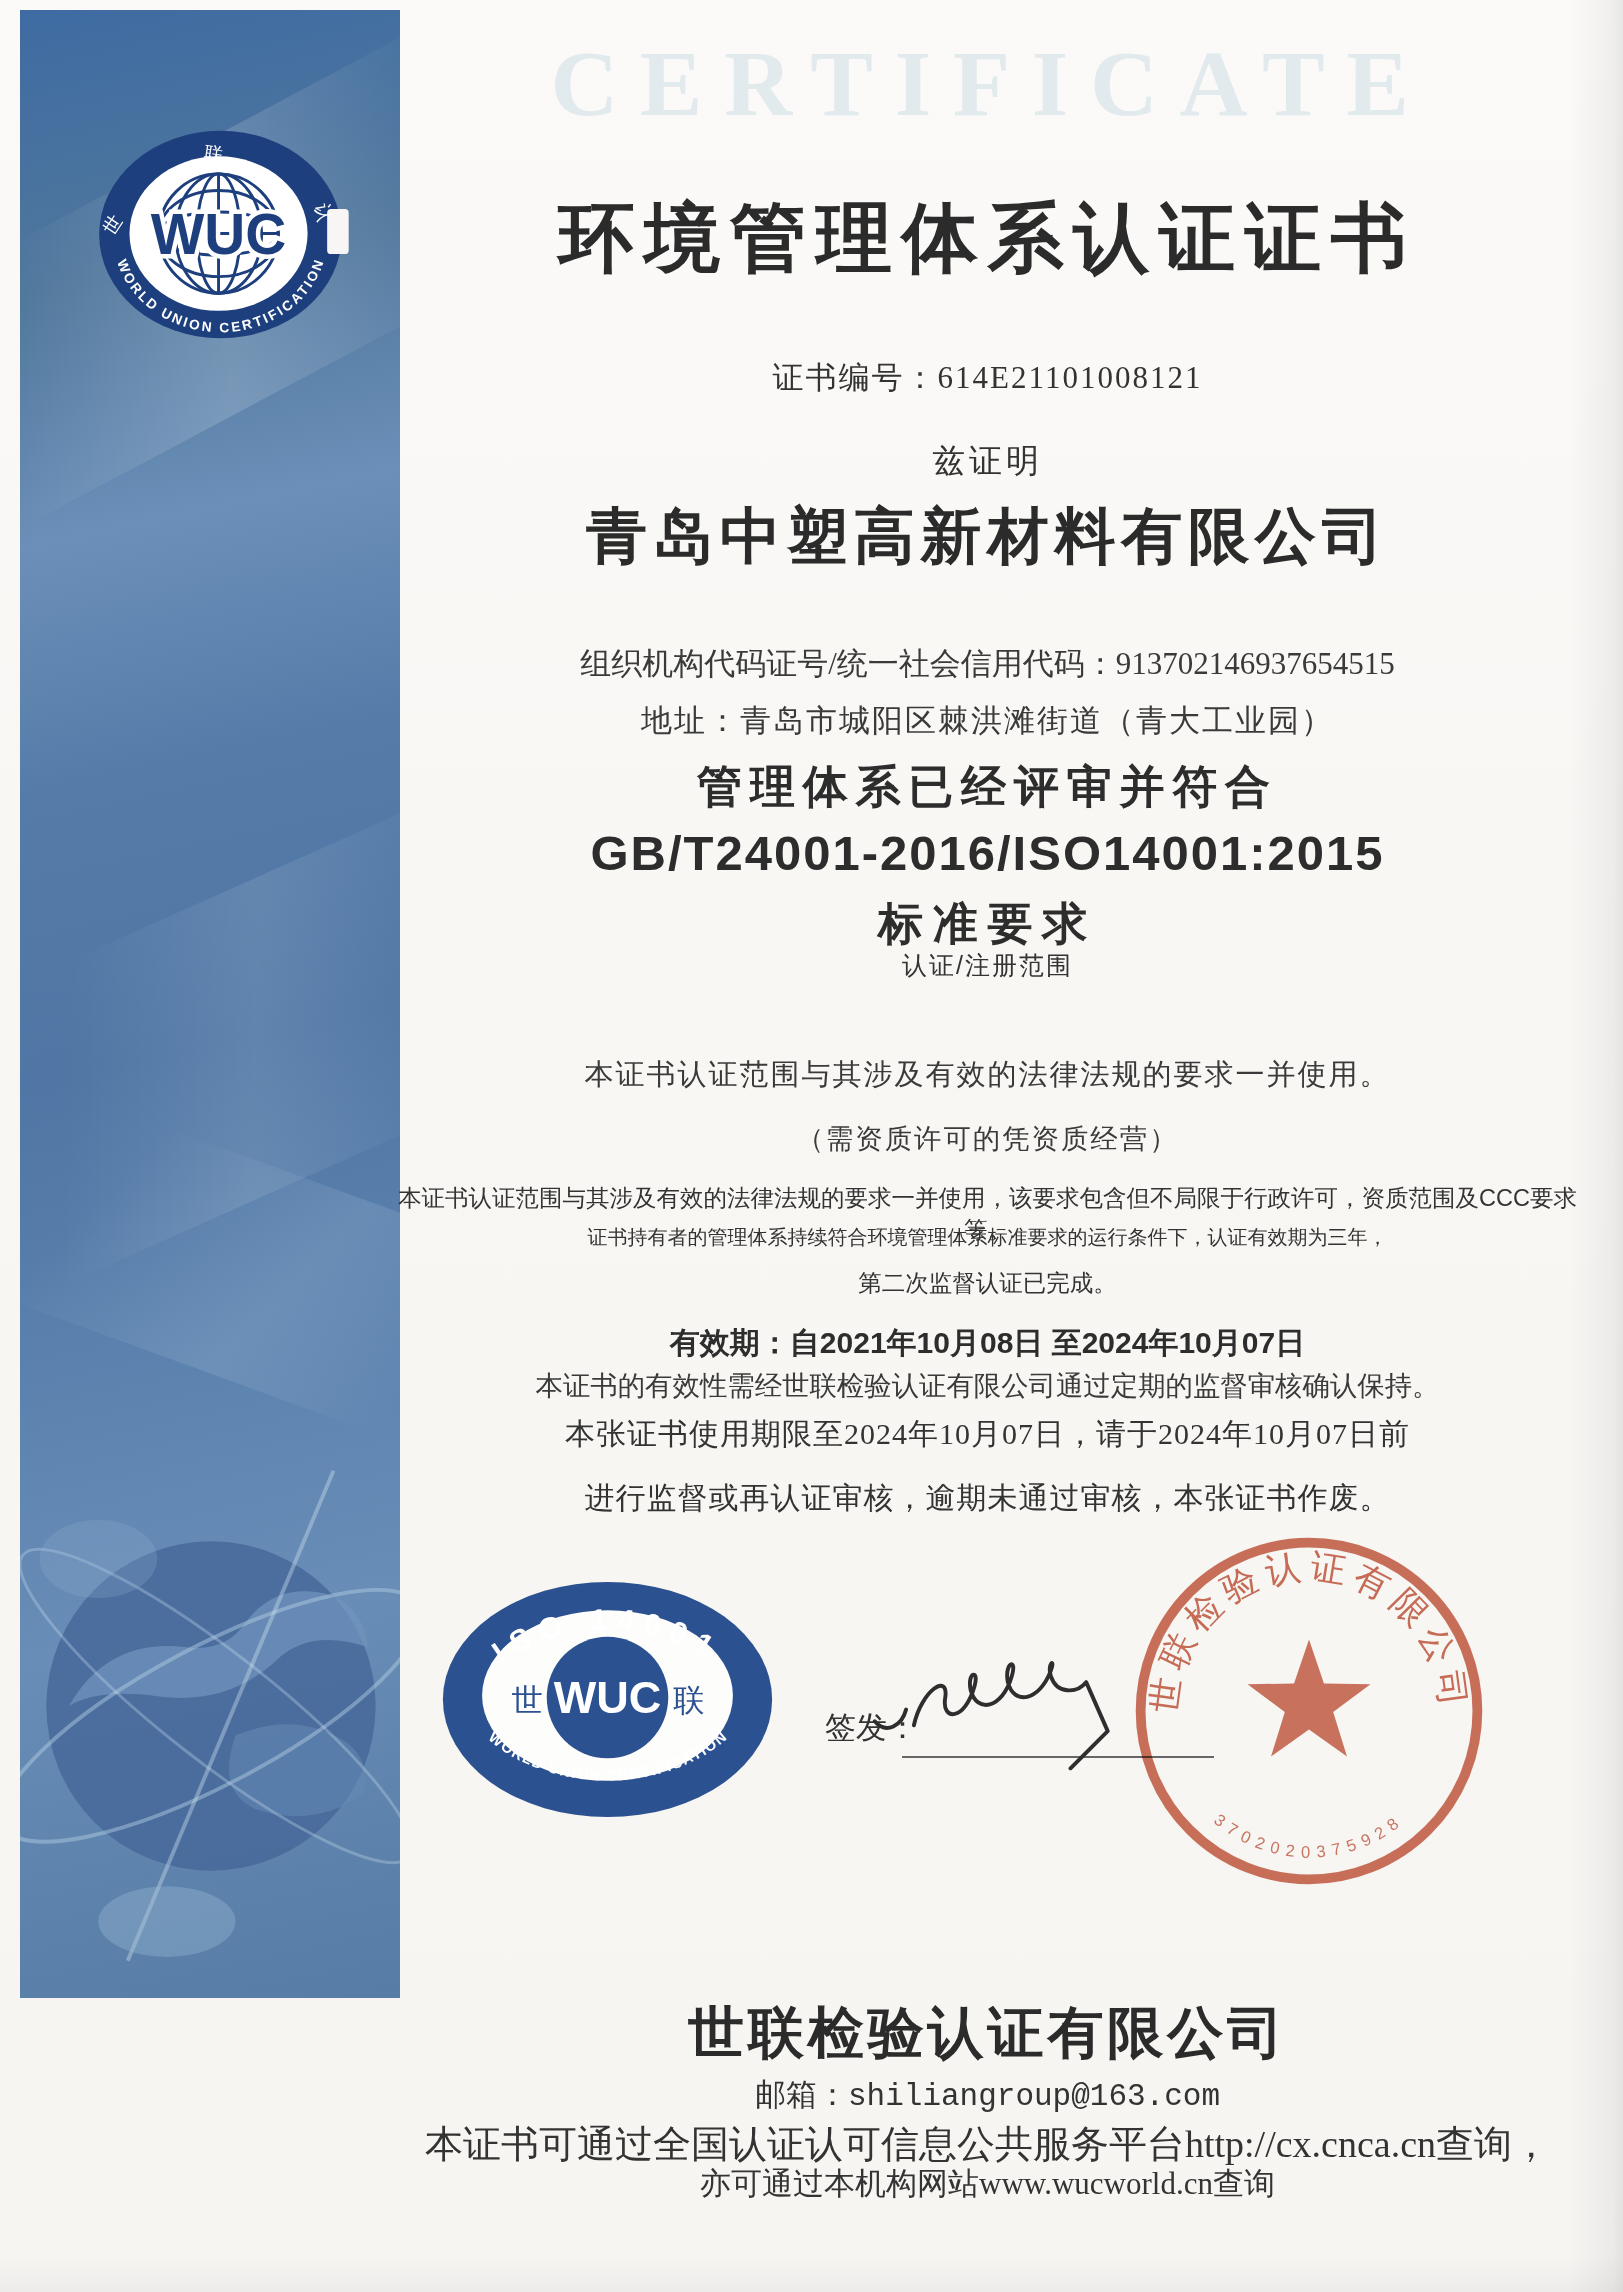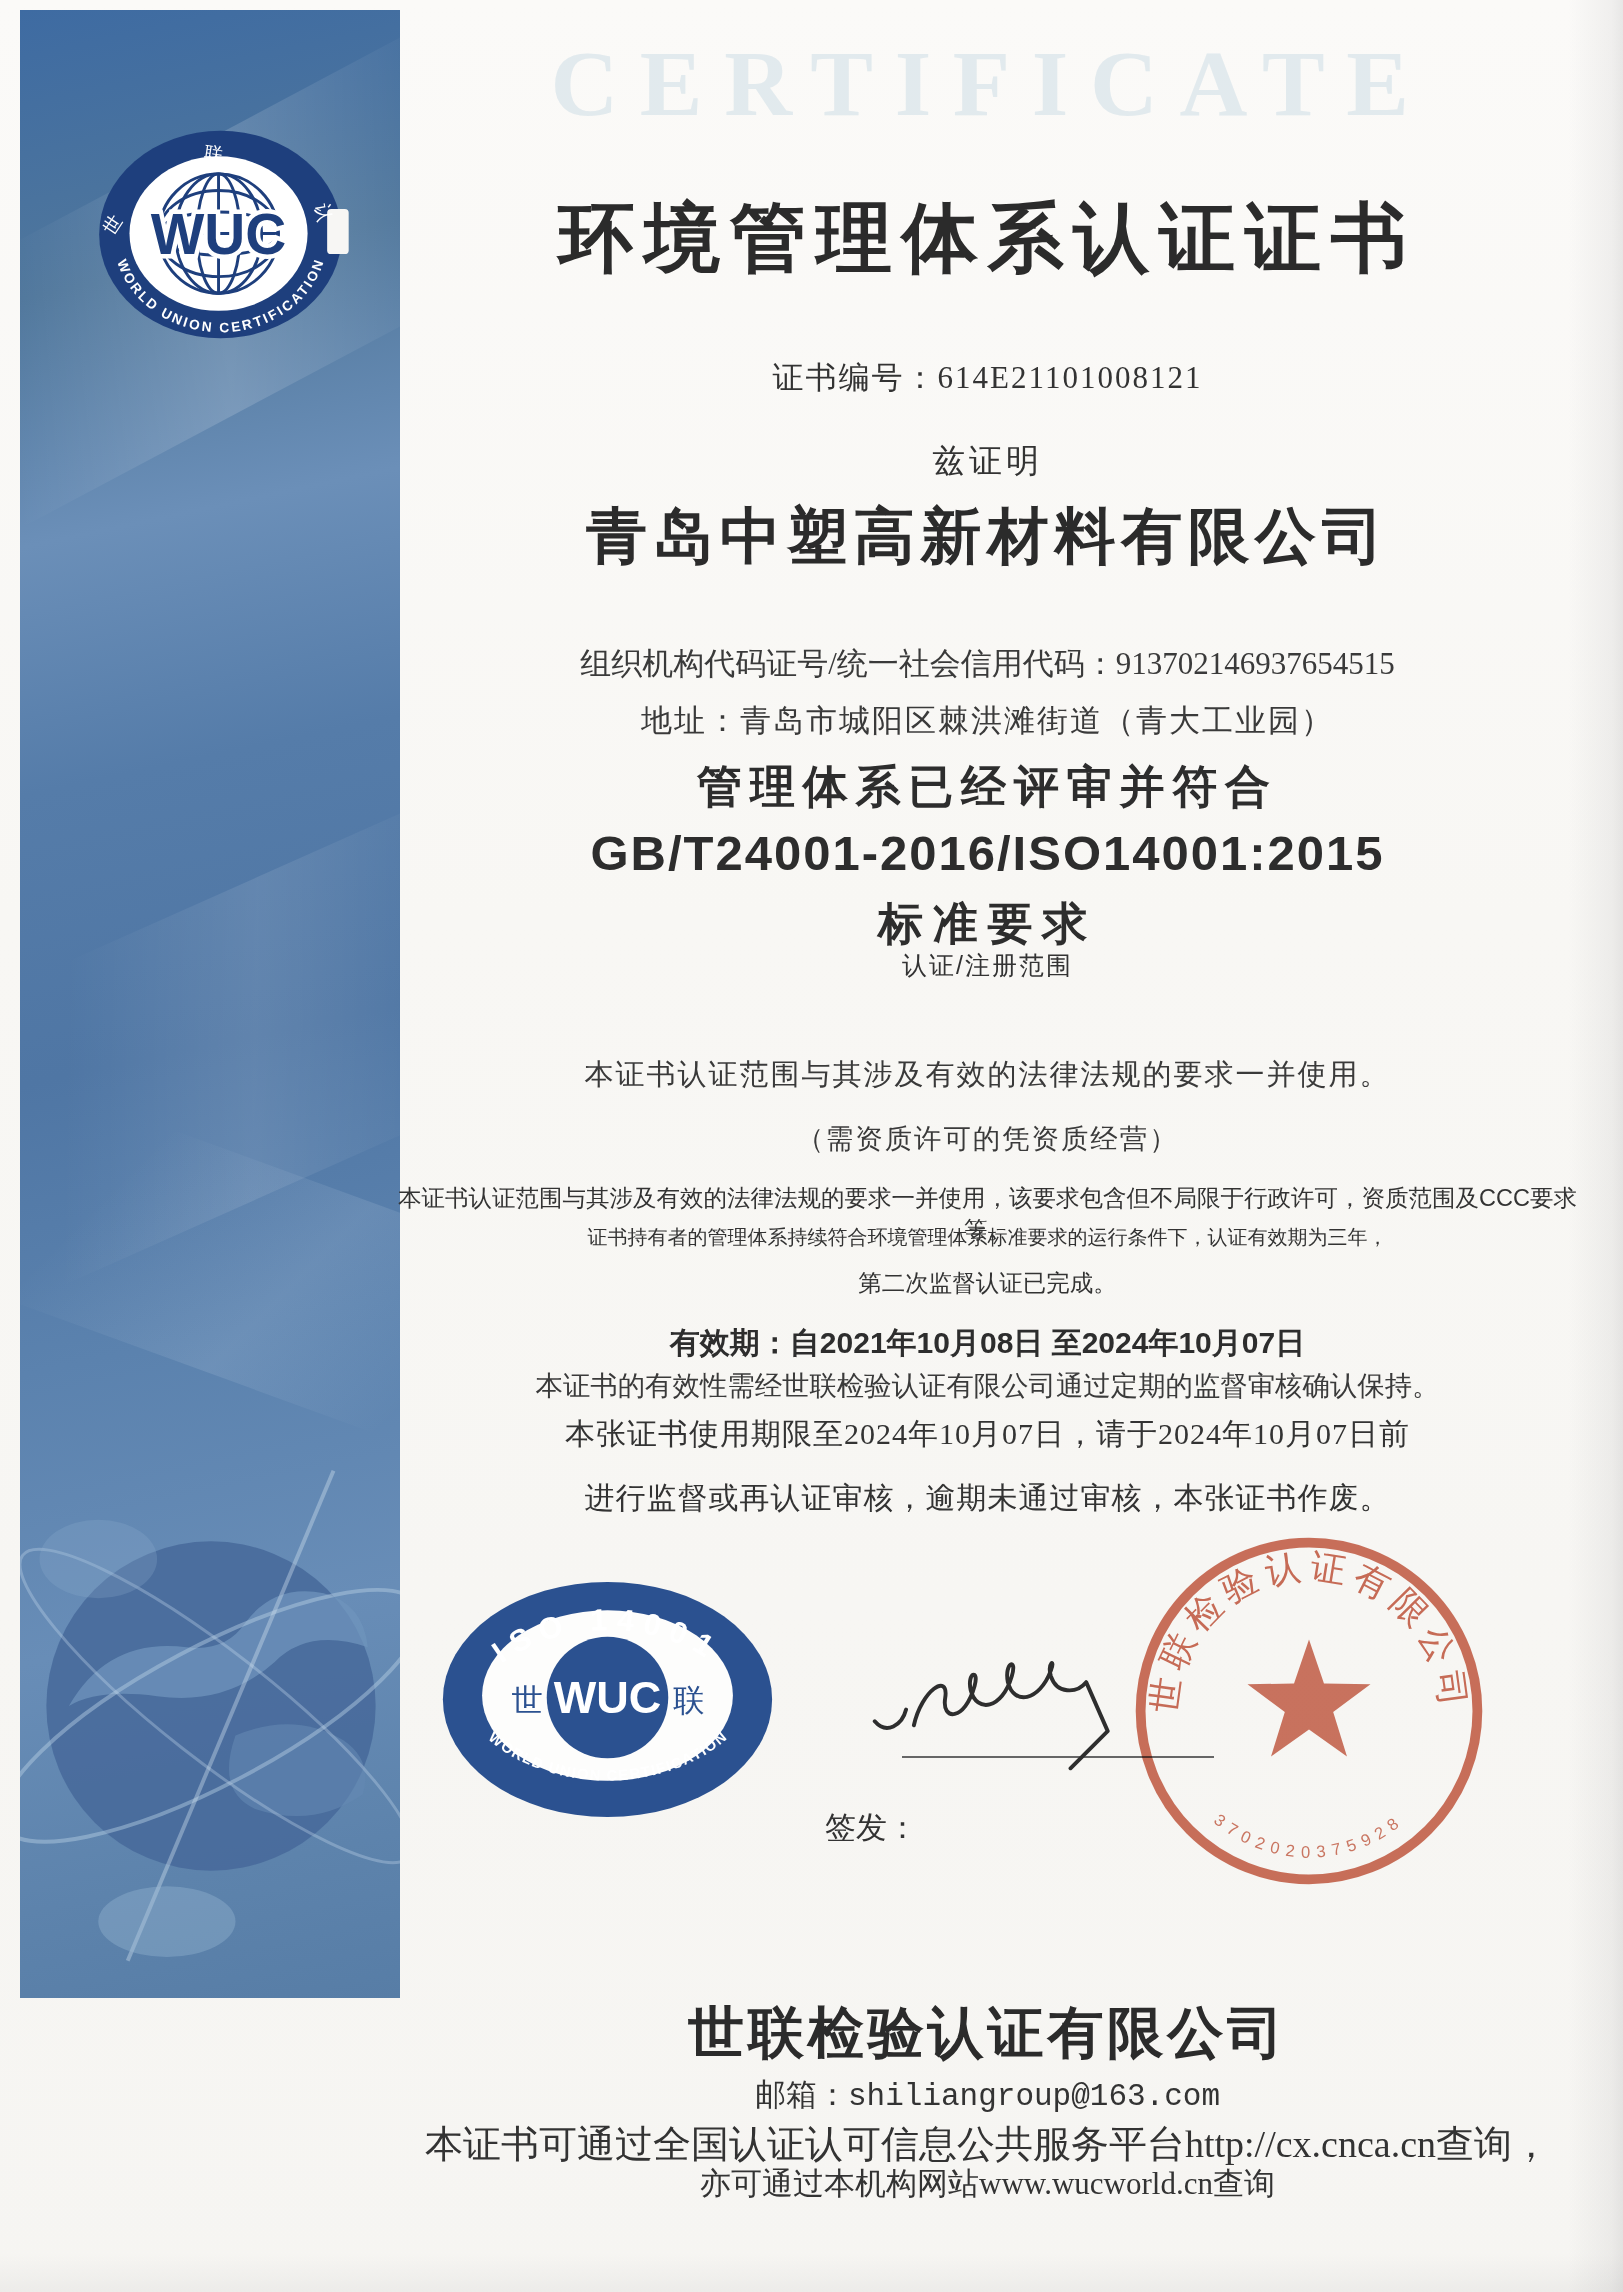--- a/index.html
+++ b/index.html
@@ -55,21 +55,21 @@
   .legal1{top:1182px;font-size:23.5px;color:#333;}
   .legal2{top:1224px;font-size:20px;color:#333;}
   .legal3{top:1267px;font-size:23.5px;color:#333;}
   .validity{top:1323px;font-size:30px;font-weight:bold;color:#2d2d2d;}
   .maintain{top:1368px;font-size:27.4px;color:#3a3a3a;}
   .usage1{top:1414px;font-size:30px;color:#333;letter-spacing:1px;}
   .usage2{top:1464px;font-size:30px;color:#333;letter-spacing:1px;margin-top:14px;}
 
   
   .iso-logo{position:absolute;left:437px;top:1576px;z-index:2;}
-  .issue{position:absolute;left:825px;top:1807px;font-size:31px;color:#333;z-index:3;}
+  .issue{position:absolute;left:825px;top:1707px;font-size:31px;color:#333;z-index:3;}
   .sigline{position:absolute;left:902px;top:1756px;width:312px;border-bottom:2px solid #666;z-index:3;}
   .signature{position:absolute;left:863px;top:1596px;z-index:4;}
   .seal{position:absolute;left:1123px;top:1525px;z-index:5;mix-blend-mode:multiply;opacity:0.92;}
 
   .issuer{top:1996px;font-size:56px;font-weight:bold;letter-spacing:3.9px;color:#2b2b2b;}
   .email{top:2074px;font-size:31px;color:#333;font-family:"Liberation Mono","DejaVu Sans Mono",monospace;}
   .query1{top:2119px;font-size:38px;color:#333;}
   .query2{top:2163px;font-size:31px;color:#333;}
 </style>
 </head>

